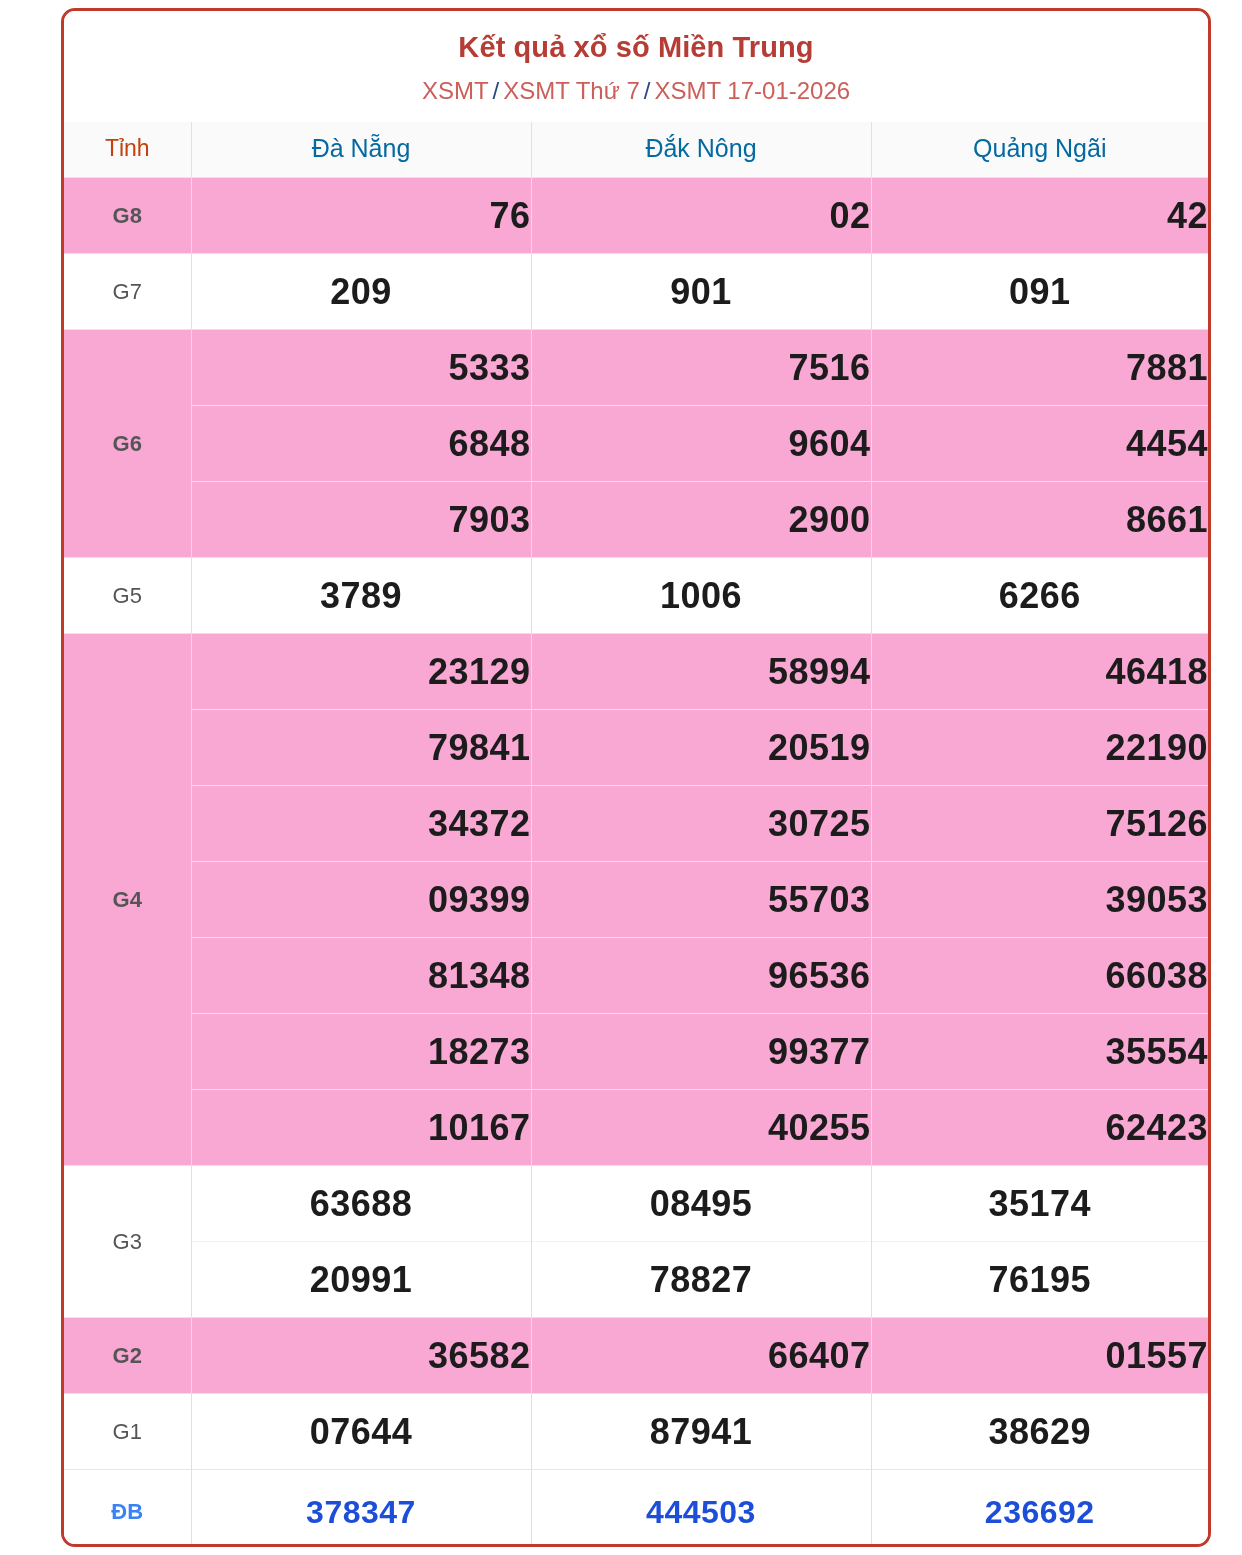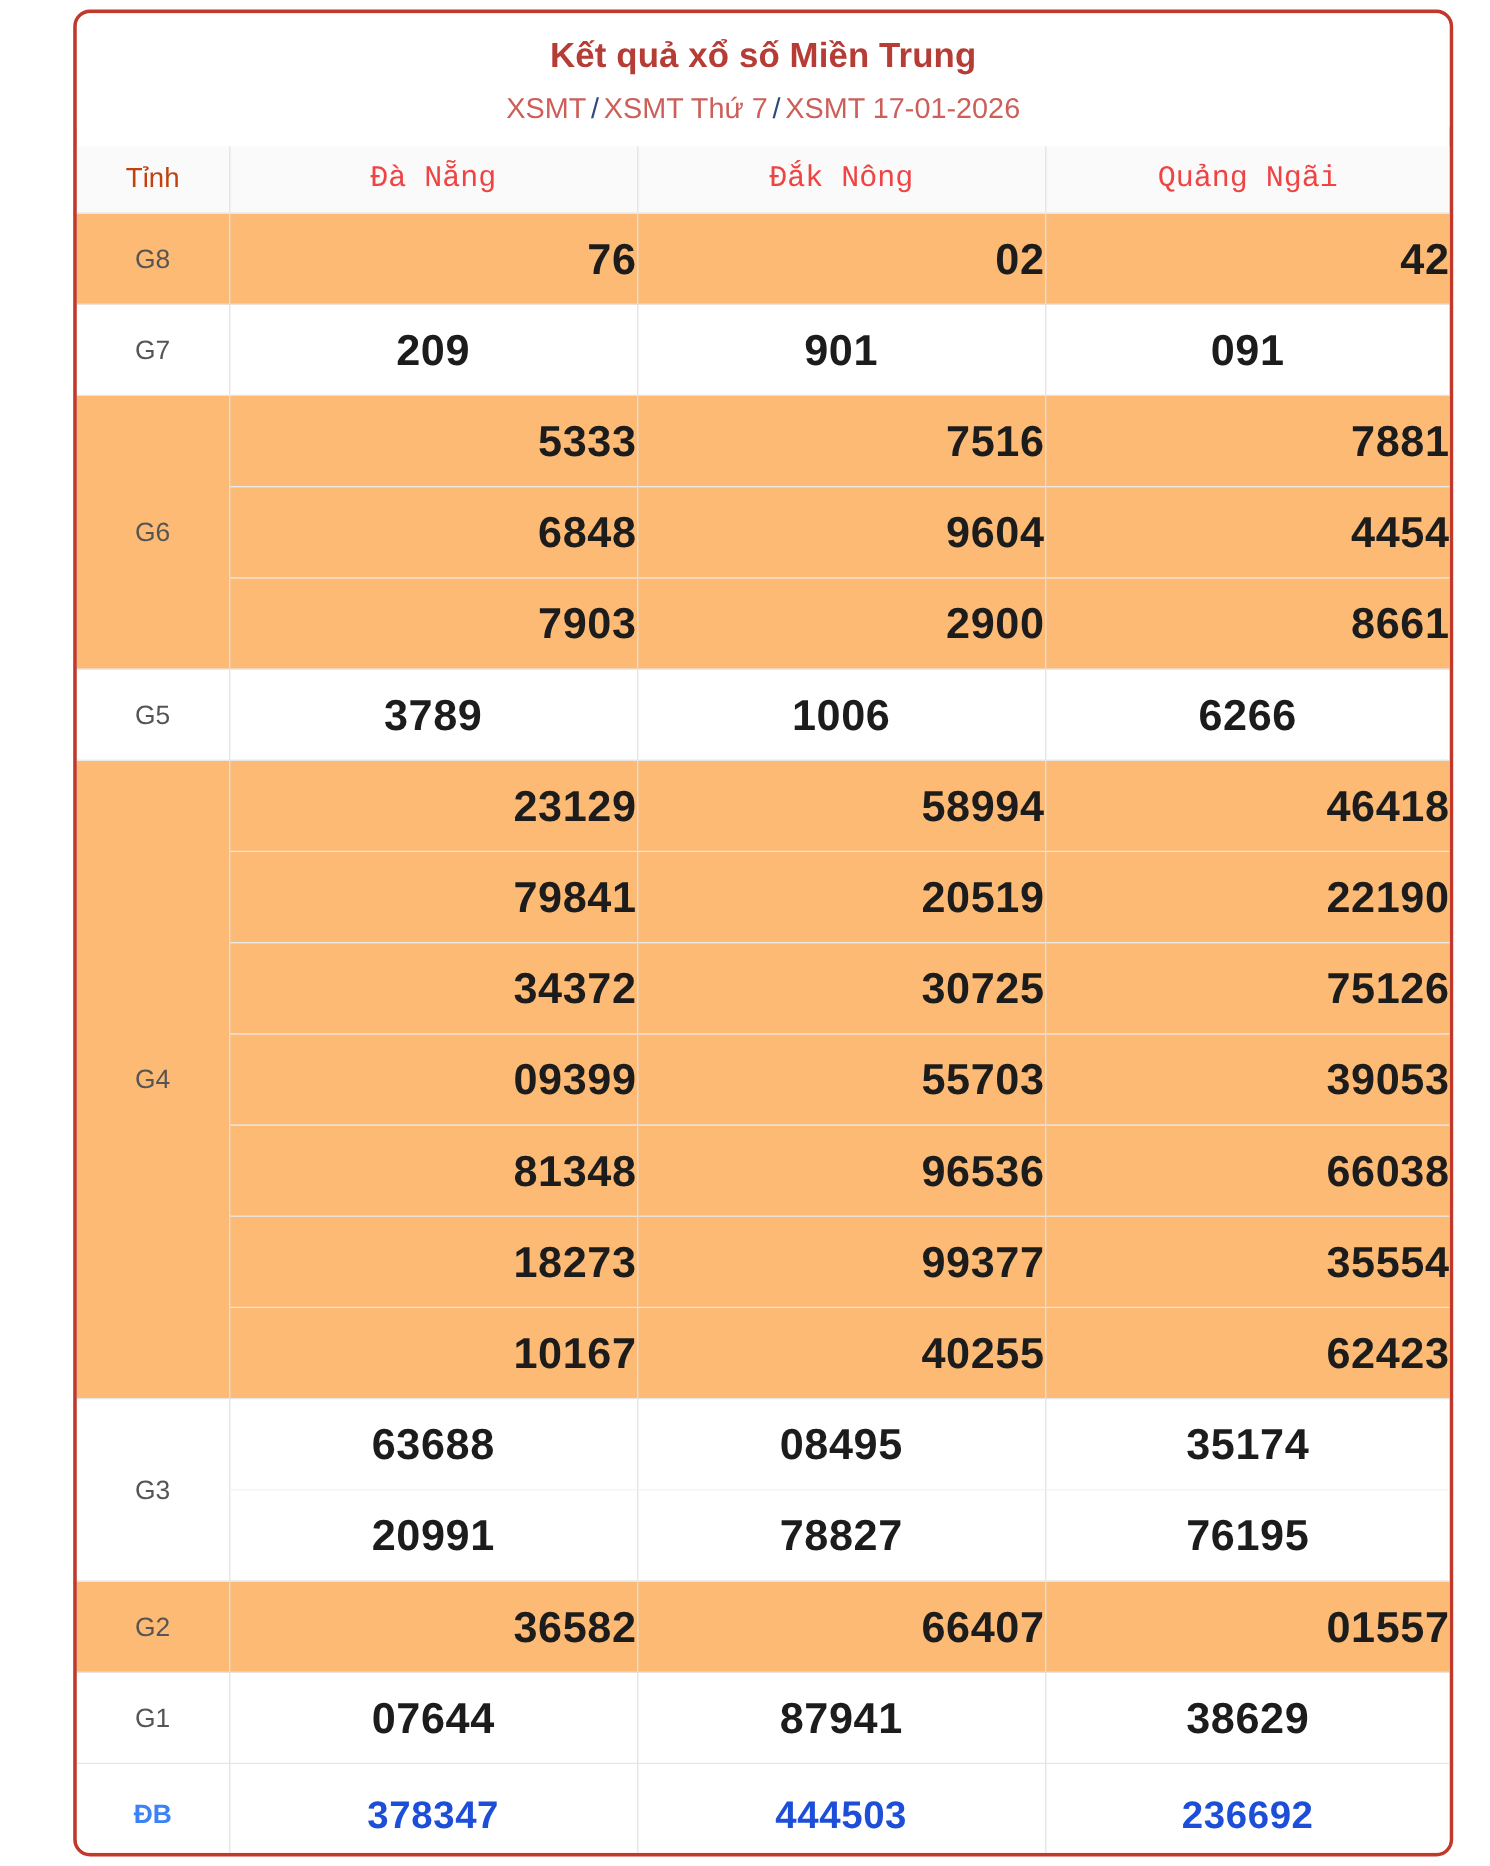--- a/index.html
+++ b/index.html
@@ -67,23 +67,22 @@
     font-weight: normal;
     padding: 12px 0 14px 0;
     vertical-align: middle;
   }
   th.head-prize {
     font-size: 23px;
     color: #c2410c;
   }
   th.head-prov {
     font-size: 25px;
-    color: #ef4444;
+    color: #0369a1;
     border-left: 1px solid #e0e0e0;
-    font-family: Liberation Mono, monospace;
   }
 
   tbody td {
     text-align: center;
     vertical-align: middle;
     padding: 0;
   }
 
   td.prize-label {
     font-size: 22px;
@@ -94,21 +93,21 @@
     border-left: 1px solid #e0e0e0;
     border-top: 1px solid #f2f2f2;
     font-size: 36px;
     font-weight: bold;
     color: #1c1c1c;
     height: 76px;
     letter-spacing: 0.5px;
   }
   tr.group-start td.num-cell { border-top: 1px solid #e6e6e6; }
 
-  tr.shade td { background: #fdba74; }
+  tr.shade td { background: #f9a8d4; font-weight: bold; }
   tr.shade td.num-cell { border-top-color: #e8e8e8; text-align: right; }
   tr.shade.group-start td.num-cell { border-top-color: #e2e2e2; }
   tr.plain td { background: #ffffff; }
 
   
   tr.special td.prize-label {
     font-size: 22px;
     color: #3b82f6;
     font-weight: bold;
   }

